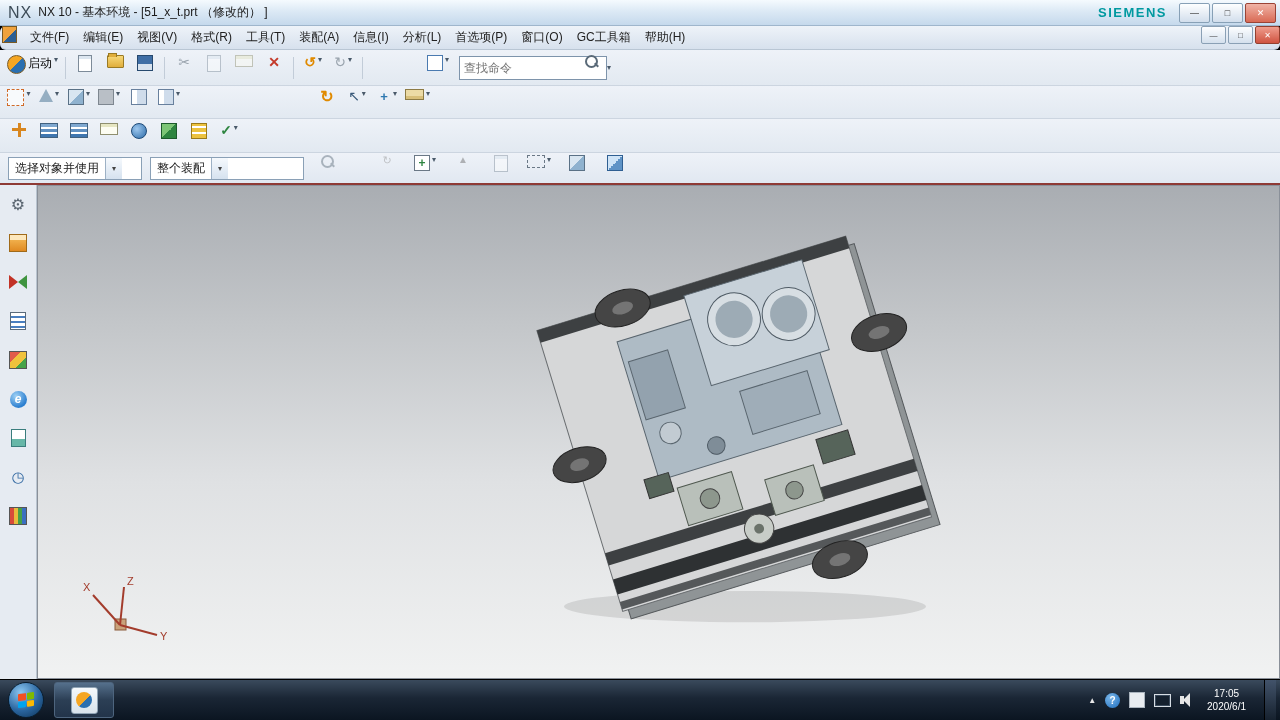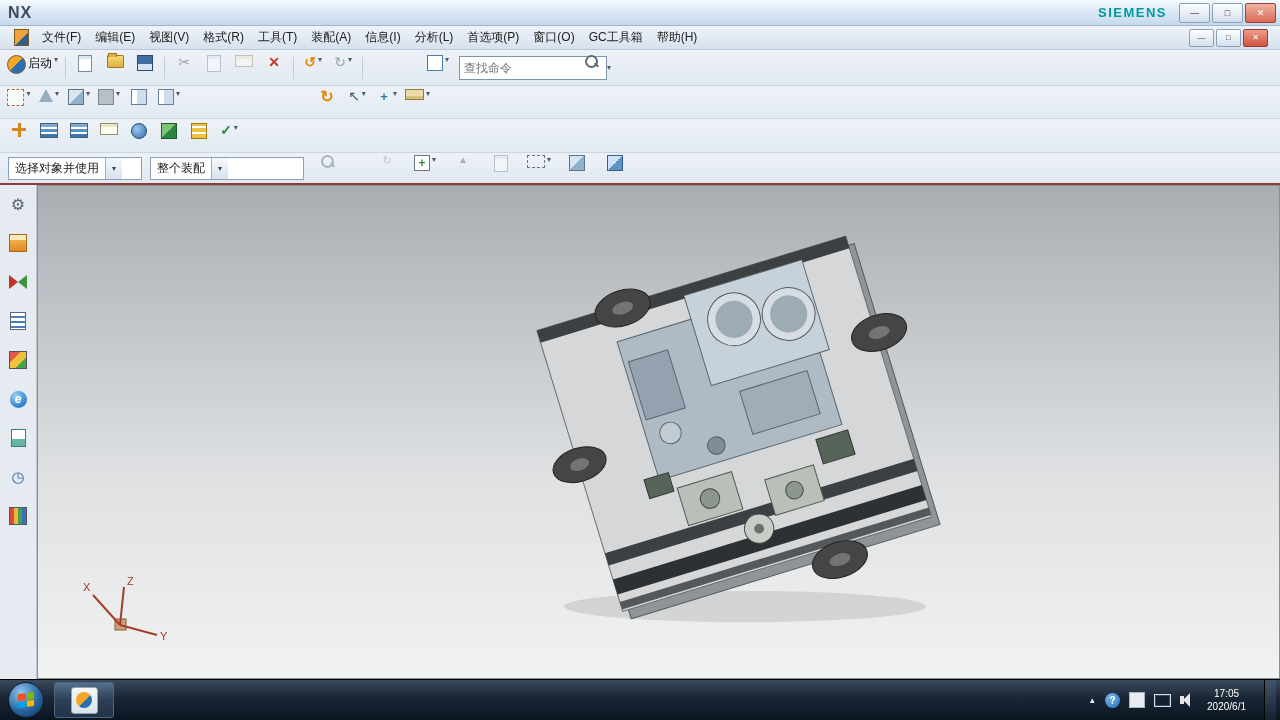--- a/index.html
+++ b/index.html
@@ -2,32 +2,32 @@
 <html><head>
 <meta charset="utf-8">
 <style>
   html,body{margin:0;padding:0;}
   body{width:1280px;height:720px;overflow:hidden;font-family:"Liberation Sans",sans-serif;font-size:12px;background:#000;}
   .app{width:1280px;height:720px;display:flex;flex-direction:column;}
 
   
   .titlebar{height:26px;flex:0 0 26px;background:linear-gradient(#f5fafe,#dcE9f5 45%,#c5d9ec);border-bottom:1px solid #9fb6cc;
     display:flex;align-items:center;padding:0 4px;box-sizing:border-box;}
-  .nx-logo{font-weight:bold;font-size:16px;color:#3d4c58;margin:0 6px 0 4px;letter-spacing:1px;}
+  .nx-logo{font-weight:normal;font-size:16px;color:#3d4c58;margin:0 6px 0 4px;letter-spacing:1px;}
   .title-text{color:#1a1a1a;white-space:nowrap;}
   .spacer{flex:1;}
   .brand{color:#0099a0;font-weight:bold;font-size:13px;letter-spacing:1.5px;margin-right:12px;}
   .winbtns{display:flex;gap:2px;}
   .winbtn{width:29px;height:18px;border:1px solid #87a0b6;border-radius:2px;background:linear-gradient(#feffff,#d2deec);
     display:flex;align-items:center;justify-content:center;font-size:9px;color:#333;}
   .winbtn.close{background:linear-gradient(#f0b3a6,#d96a55);border-color:#9a4335;color:#fff;}
 
   
   .menubar{height:24px;flex:0 0 24px;background:linear-gradient(#eef3f9,#d7e1ed);border-bottom:1px solid #b9c6d4;
-    display:flex;align-items:center;padding:0 12px;box-sizing:border-box;}
+    display:flex;align-items:flex-start;padding:0 0;box-sizing:border-box;border-radius:6px;}
   .journal-icon{width:13px;height:15px;background:linear-gradient(135deg,#f0a23c 55%,#2c5f93 55%);border:1px solid #7a5a23;margin:0 6px 0 2px;}
   .menu-item{padding:3px 7px;color:#222;white-space:nowrap;}
   .mdi-btns{display:flex;gap:2px;margin-left:auto;}
   .mdi-btn{width:23px;height:16px;border:1px solid #8aa0b5;border-radius:2px;background:linear-gradient(#fdfeff,#d4e0ed);
     display:flex;align-items:center;justify-content:center;font-size:8px;color:#333;}
   .mdi-btn.close{background:linear-gradient(#ef9d8d,#cf5340);color:#fff;border-color:#93402f;}
 
   
   .tbrow{background:linear-gradient(#eef2f8,#e2e9f1);border-bottom:1px solid #ccd5e0;display:flex;align-items:center;
     padding:2px 4px;box-sizing:border-box;}
@@ -146,20 +146,21 @@
   .clock{text-align:center;color:#fff;font-size:10px;line-height:1.3;padding:0 9px;}
   .show-desktop{width:11px;height:40px;border-left:1px solid #000;background:linear-gradient(#42536a,#16212e);}
 </style>
 </head>
 <body>
 
 <div class="app">
 
   <div class="titlebar">
     <span class="nx-logo">NX</span>
+    <span class="title-text">NX 10 - 基本环境 - [51_x_t.prt （修改的） ]</span>
     <span class="spacer"></span>
     <span class="brand">SIEMENS</span>
     <span class="winbtns">
       <span class="winbtn">
           <span>—</span>
         </span>
       <span class="winbtn">
           <span>□</span>
         </span>
       <span class="winbtn close">

